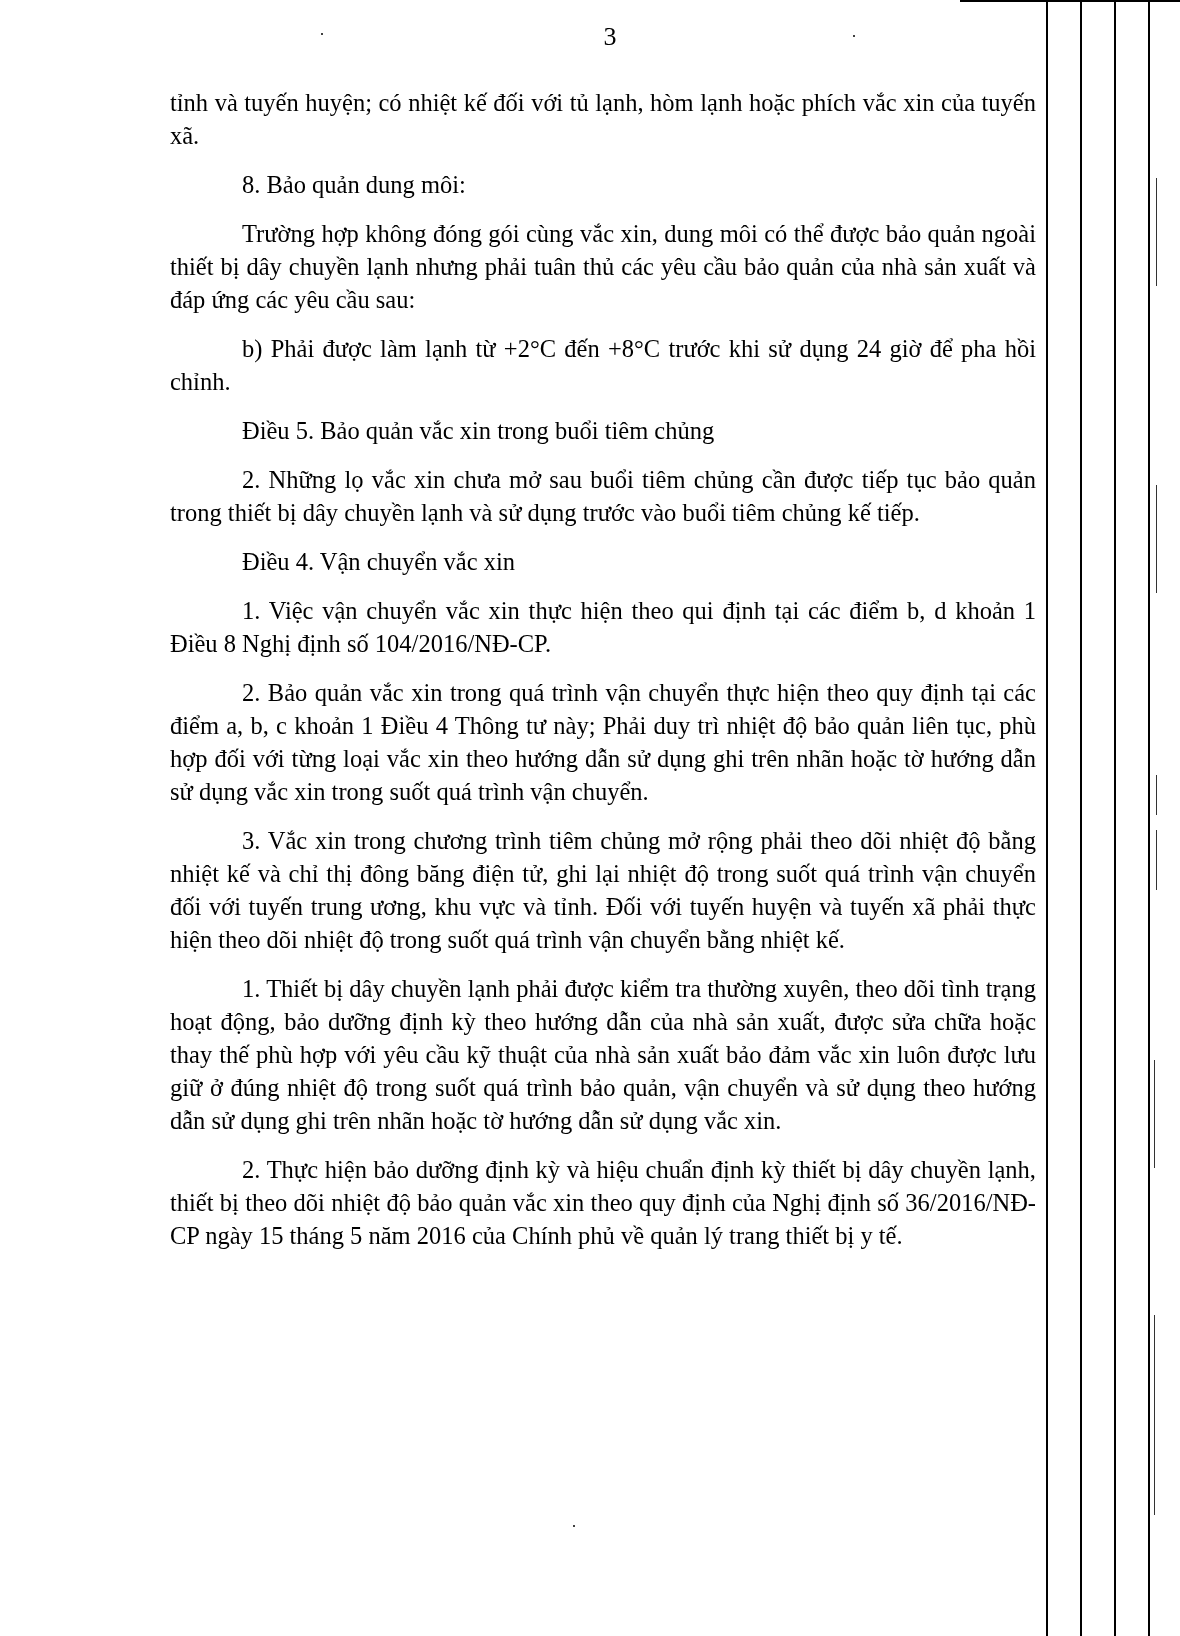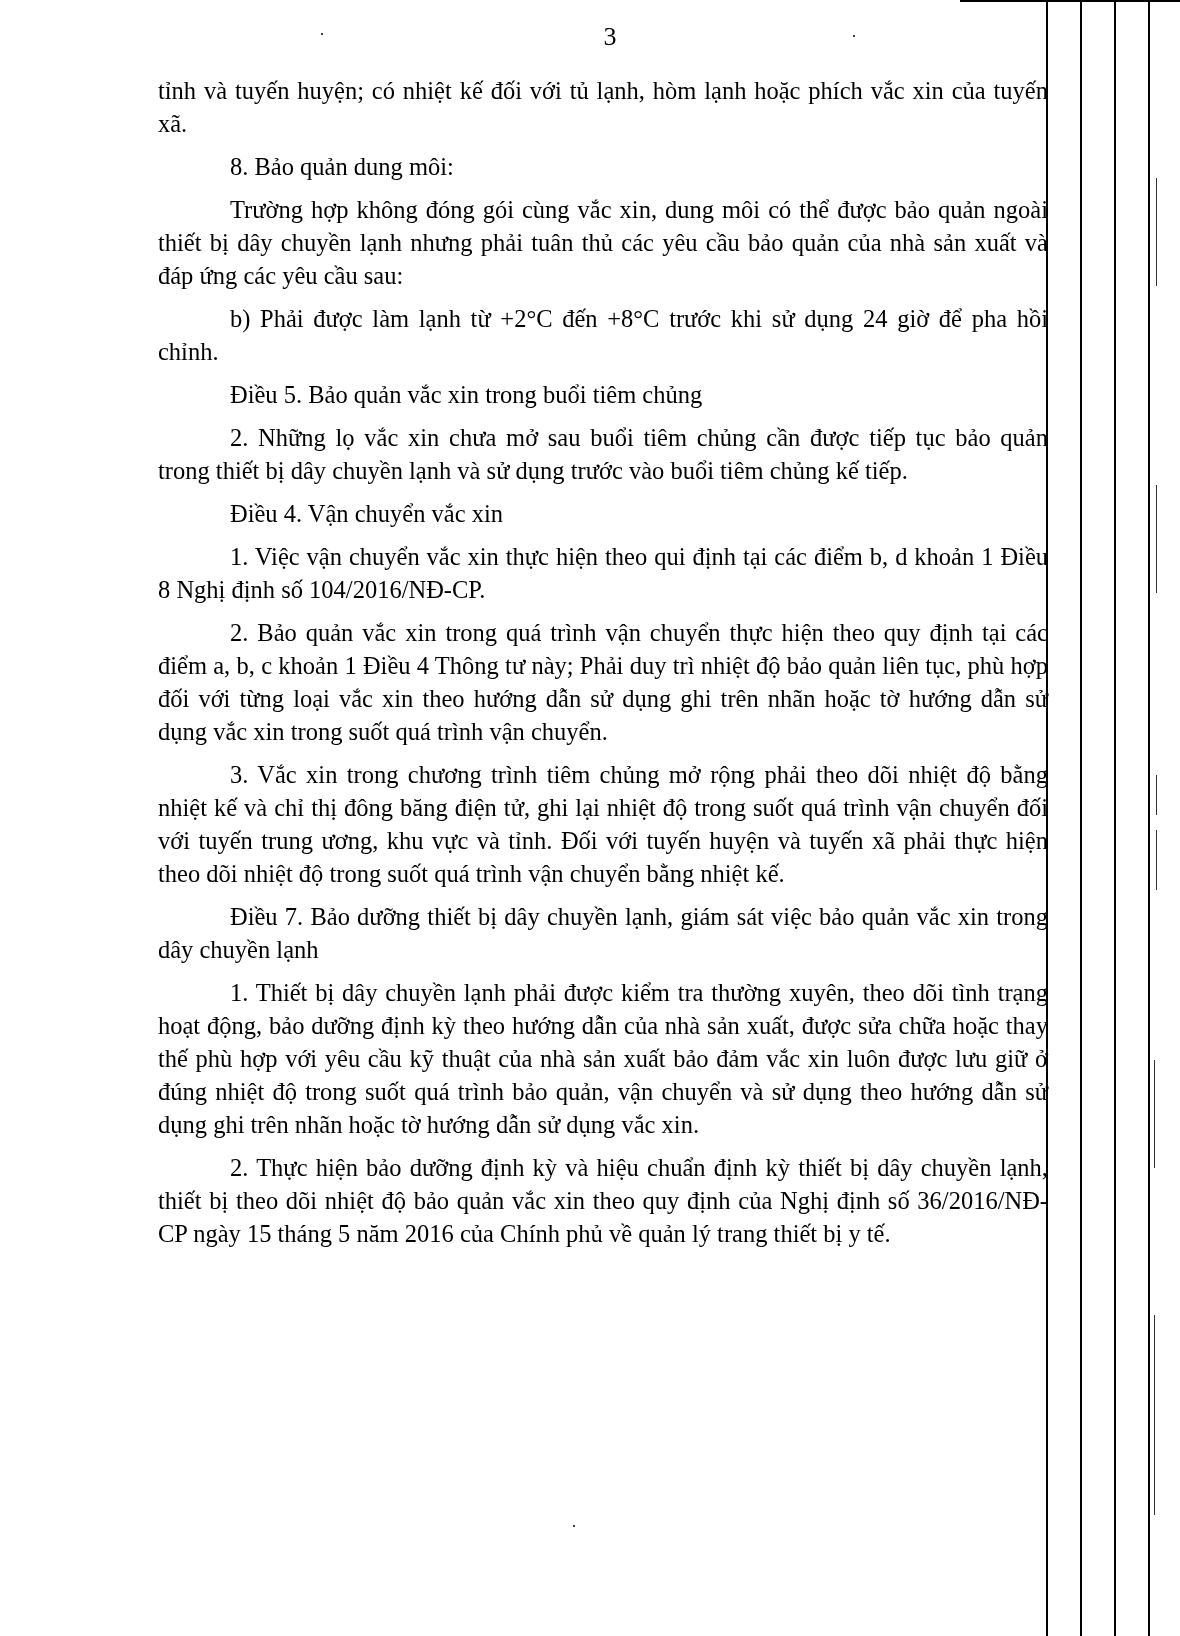--- a/index.html
+++ b/index.html
@@ -5,21 +5,21 @@
     html, body { margin: 0; padding: 0; background: #ffffff; }
     body { width: 1180px; height: 1636px; position: relative; overflow: hidden;
            font-family: "Liberation Serif", "DejaVu Serif", serif; color: #000; }
     .page-number { position: absolute; top: 22px; left: 0; width: 1220px; text-align: center;
                    font-size: 26px; line-height: 30px; }
     .speck { position: absolute; width: 2px; height: 2px; background: #000; border-radius: 1px; }
     .top-rule { position: absolute; top: 0; left: 960px; width: 220px; height: 2px; background: #000; }
     .vline { position: absolute; top: 0; background: #000; width: 2px; }
     .vline.thin { width: 1px; background: #333; }
     .content { position: absolute; left: 154px; top: 70px; width: 898px; }
-    p { margin: 4px; font-size: 24.5px; line-height: 33px; text-align: justify; }
+    p { margin: 16px; font-size: 24.5px; line-height: 33px; text-align: justify; }
     p.indent { text-indent: 72px; }
     p.gap { margin-top: 10px; }
     p.heading { font-weight: normal; text-indent: 72px; margin-top: 10px; }
   </style>
 </head>
 <body>
 
 <div class="top-rule"></div>
 <div class="vline" style="left:1046px;height:1636px;"></div>
 <div class="vline" style="left:1080px;height:1636px;"></div>
@@ -42,16 +42,15 @@
   <p>tỉnh và tuyến huyện; có nhiệt kế đối với tủ lạnh, hòm lạnh hoặc phích vắc xin của tuyến xã.</p>
   <p class="indent gap">8. Bảo quản dung môi:</p>
   <p class="indent gap">Trường hợp không đóng gói cùng vắc xin, dung môi có thể được bảo quản ngoài thiết bị dây chuyền lạnh nhưng phải tuân thủ các yêu cầu bảo quản của nhà sản xuất và đáp ứng các yêu cầu sau:</p>
   <p class="indent gap">b) Phải được làm lạnh từ +2°C đến +8°C trước khi sử dụng 24 giờ để pha hồi chỉnh.</p>
   <p class="heading">Điều 5. Bảo quản vắc xin trong buổi tiêm chủng</p>
   <p class="indent gap">2. Những lọ vắc xin chưa mở sau buổi tiêm chủng cần được tiếp tục bảo quản trong thiết bị dây chuyền lạnh và sử dụng trước vào buổi tiêm chủng kế tiếp.</p>
   <p class="heading">Điều 4. Vận chuyển vắc xin</p>
   <p class="indent gap">1. Việc vận chuyển vắc xin thực hiện theo qui định tại các điểm b, d khoản 1 Điều 8 Nghị định số 104/2016/NĐ-CP.</p>
   <p class="indent gap">2. Bảo quản vắc xin trong quá trình vận chuyển thực hiện theo quy định tại các điểm a, b, c khoản 1 Điều 4 Thông tư này; Phải duy trì nhiệt độ bảo quản liên tục, phù hợp đối với từng loại vắc xin theo hướng dẫn sử dụng ghi trên nhãn hoặc tờ hướng dẫn sử dụng vắc xin trong suốt quá trình vận chuyển.</p>
   <p class="indent gap">3. Vắc xin trong chương trình tiêm chủng mở rộng phải theo dõi nhiệt độ bằng nhiệt kế và chỉ thị đông băng điện tử, ghi lại nhiệt độ trong suốt quá trình vận chuyển đối với tuyến trung ương, khu vực và tỉnh. Đối với tuyến huyện và tuyến xã phải thực hiện theo dõi nhiệt độ trong suốt quá trình vận chuyển bằng nhiệt kế.</p>
-  <p class="heading">Điều 7. Bảo dưỡng thiết bị dây chuyền lạnh, giám sát việc bảo quản vắc xin trong dây chuyền lạnh</p>
   <p class="indent gap">1. Thiết bị dây chuyền lạnh phải được kiểm tra thường xuyên, theo dõi tình trạng hoạt động, bảo dưỡng định kỳ theo hướng dẫn của nhà sản xuất, được sửa chữa hoặc thay thế phù hợp với yêu cầu kỹ thuật của nhà sản xuất bảo đảm vắc xin luôn được lưu giữ ở đúng nhiệt độ trong suốt quá trình bảo quản, vận chuyển và sử dụng theo hướng dẫn sử dụng ghi trên nhãn hoặc tờ hướng dẫn sử dụng vắc xin.</p>
   <p class="indent gap">2. Thực hiện bảo dưỡng định kỳ và hiệu chuẩn định kỳ thiết bị dây chuyền lạnh, thiết bị theo dõi nhiệt độ bảo quản vắc xin theo quy định của Nghị định số 36/2016/NĐ-CP ngày 15 tháng 5 năm 2016 của Chính phủ về quản lý trang thiết bị y tế.</p>
 </div>
 
 </body></html>

